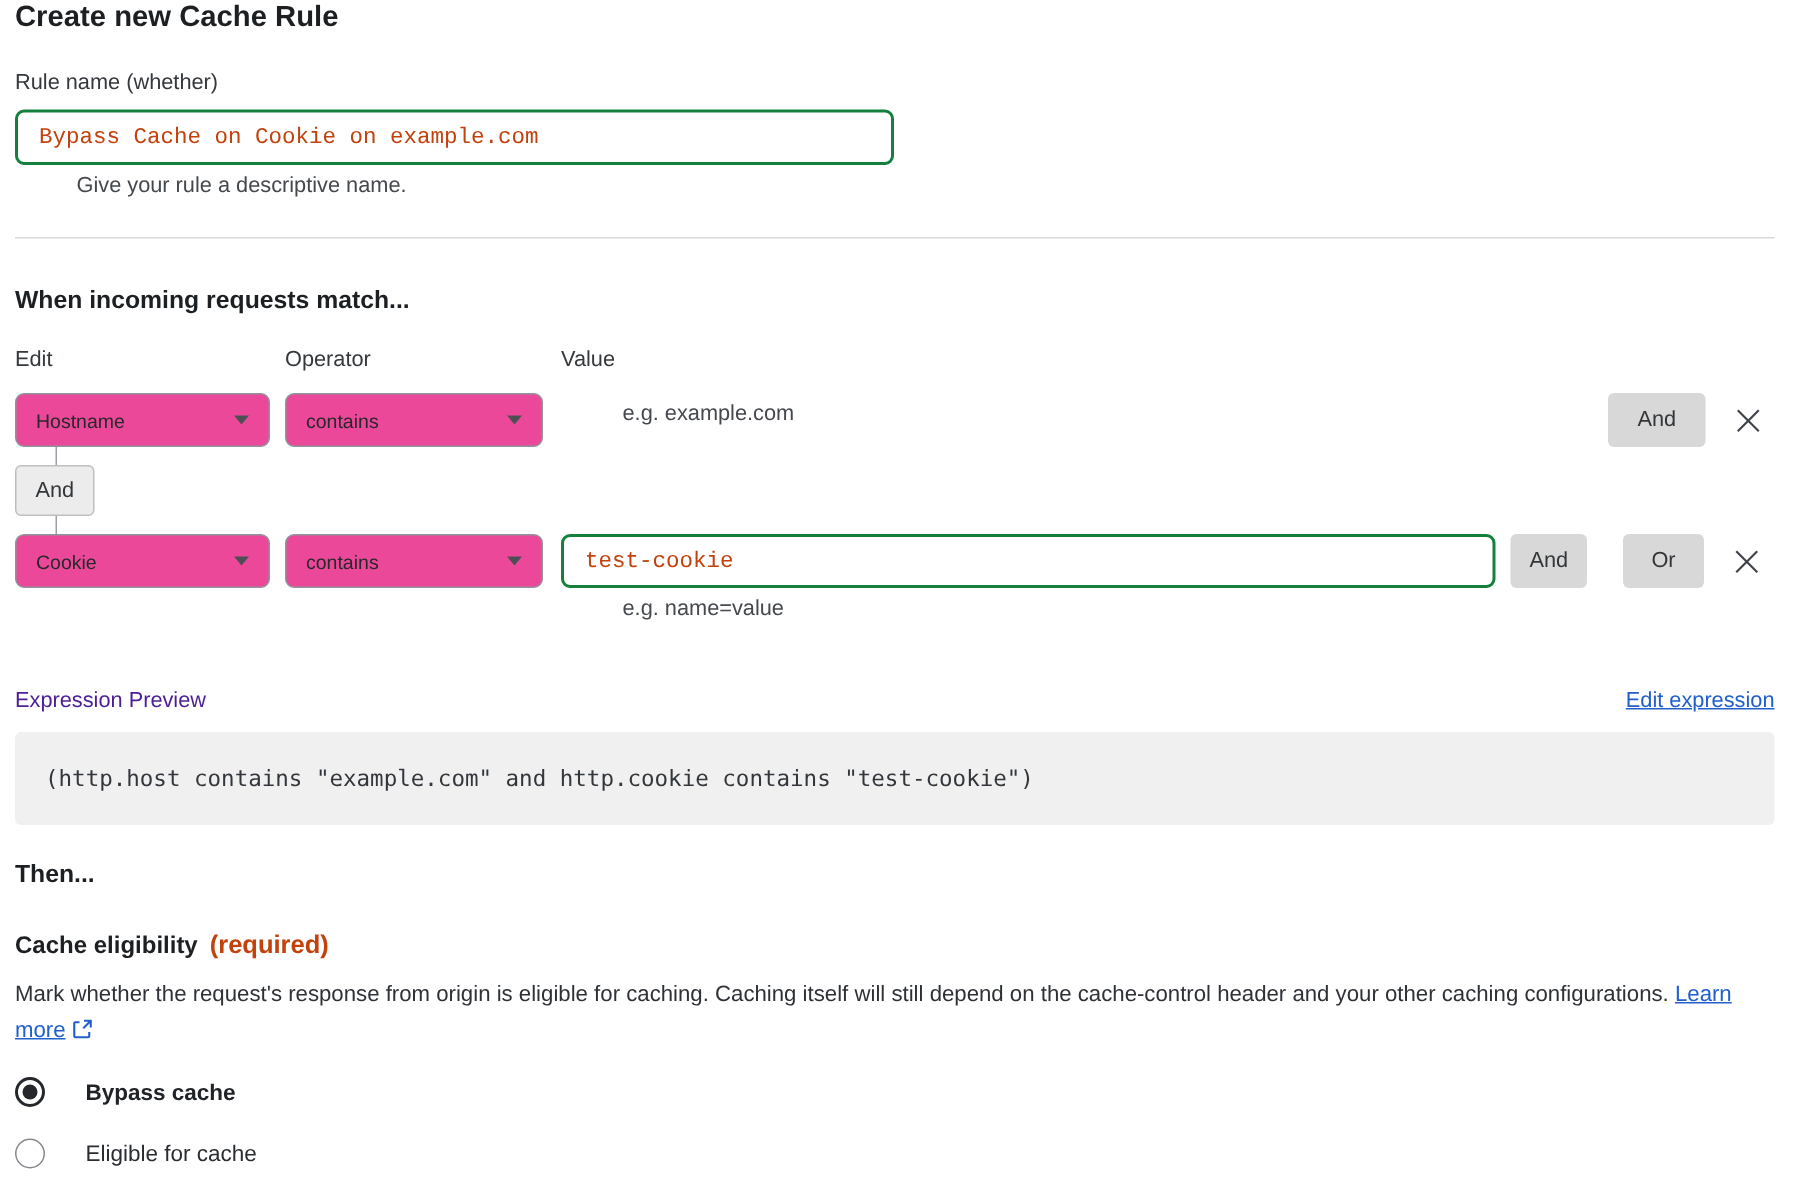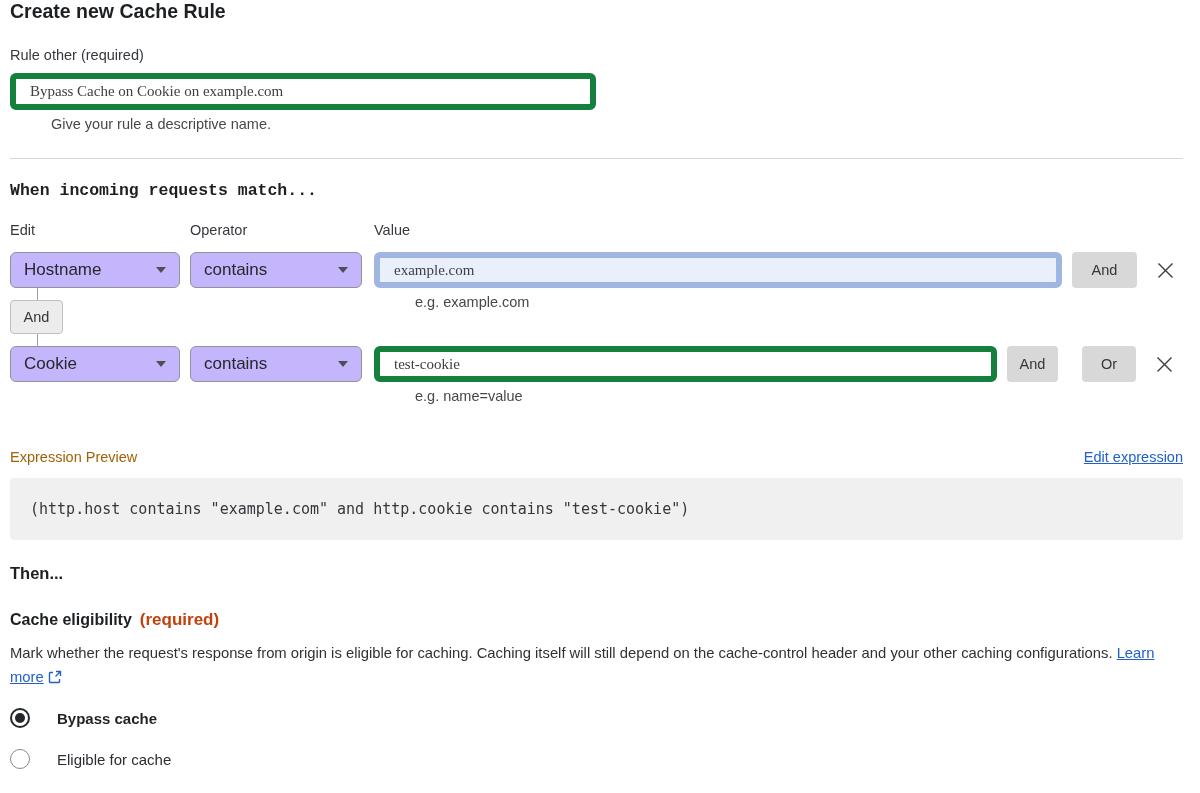--- a/index.html
+++ b/index.html
@@ -36,43 +36,43 @@
     font-size: 16.5px;
     font-weight: 700;
     color: #1d2023;
     line-height: 17px;
   }
 
   
   .text-input {
     display: block;
     height: 37px;
-    border: 6px solid #15803d;
+    border: 2px solid #15803d;
     border-radius: 6px;
     background: #ffffff;
     padding: 0 14px;
-    font-family: Liberation Serif, serif;
+    font-family: Liberation Mono, monospace;
     font-size: 15px;
-    color: #404040;
+    color: #c2410c;
     outline: none;
     width: 100%;
   }
   .rule-name-input { margin-top: 10px; width: 586px; }
   .divider { margin-top: 26px; border: none; border-top: 1px solid #d8d8d8; }
 
   .combo {
     height: 36px;
     border: 1px solid #8f949a;
     border-radius: 6px;
-    background: #c4b5fd;
+    background: #ec4899;
     display: flex;
     align-items: center;
     justify-content: space-between;
     padding: 0 13px;
-    font-size: 17px;
+    font-size: 13px;
     color: #26282b;
     cursor: pointer;
   }
   .caret {
     width: 0; height: 0;
     border-left: 5px solid transparent;
     border-right: 5px solid transparent;
     border-top: 6px solid #4c5055;
   }
   .grey-btn {
@@ -134,21 +134,21 @@
     cursor: pointer;
   }
 
   
   .expr-header {
     margin-top: 43px;
     display: flex;
     justify-content: space-between;
     align-items: baseline;
   }
-  .expr-label { font-size: 14.5px; color: #a16207; }
+  .expr-label { font-size: 14.5px; color: #4c1d95; }
   .link {
     color: #2160cc;
     font-size: 14.5px;
     text-decoration: underline;
     cursor: pointer;
   }
   .code-block {
     margin-top: 13px;
     height: 62px;
     background: #f0f0f0;
@@ -188,44 +188,43 @@
   .radio-label { margin-left: 15px; font-size: 15px; color: #2a2d31; }
   .radio-label-bold { font-weight: 700; color: #1f2226; }
 </style>
 </head>
 <body>
 
 <div class="page">
 
   <h1 class="page-title">Create new Cache Rule</h1>
 
-  <div class="field-label">Rule other (required)</div>
+  <div class="field-label">Rule name (whether)</div>
   <input class="text-input rule-name-input" type="text" value="Bypass Cache on Cookie on example.com" style="">
   <div class="helper-text">Give your rule a descriptive name.</div>
 
   <hr class="divider">
 
-  <h2 class="section-heading" style="margin-top:23px;font-family:Liberation Mono, monospace;">When incoming requests match...</h2>
+  <h2 class="section-heading" style="margin-top:33px;">When incoming requests match...</h2>
 
   <div class="builder">
     <div class="col-label col-field">Edit</div>
     <div class="col-label col-operator">Operator</div>
     <div class="col-label col-value">Value</div>
 
     <div class="match-row row-1">
       <div class="combo w-field">
         <span>Hostname</span>
         <span class="caret"></span>
       </div>
       <div class="combo w-operator">
         <span>contains</span>
         <span class="caret"></span>
       </div>
       <div class="value-col value-w1">
-        <input class="text-input value-input value-highlight" type="text" value="example.com" style="">
         <div class="helper-text">e.g. example.com</div>
       </div>
       <button class="grey-btn row-and-btn-1">And</button>
       <button class="x-btn row-x">
         <svg width="17" height="17" viewBox="0 0 17 17">
           <line x1="1.5" y1="1.5" x2="15.5" y2="15.5" stroke="currentColor" stroke-width="1.4"></line>
           <line x1="15.5" y1="1.5" x2="1.5" y2="15.5" stroke="currentColor" stroke-width="1.4"></line>
         </svg>
       </button>
     </div>

